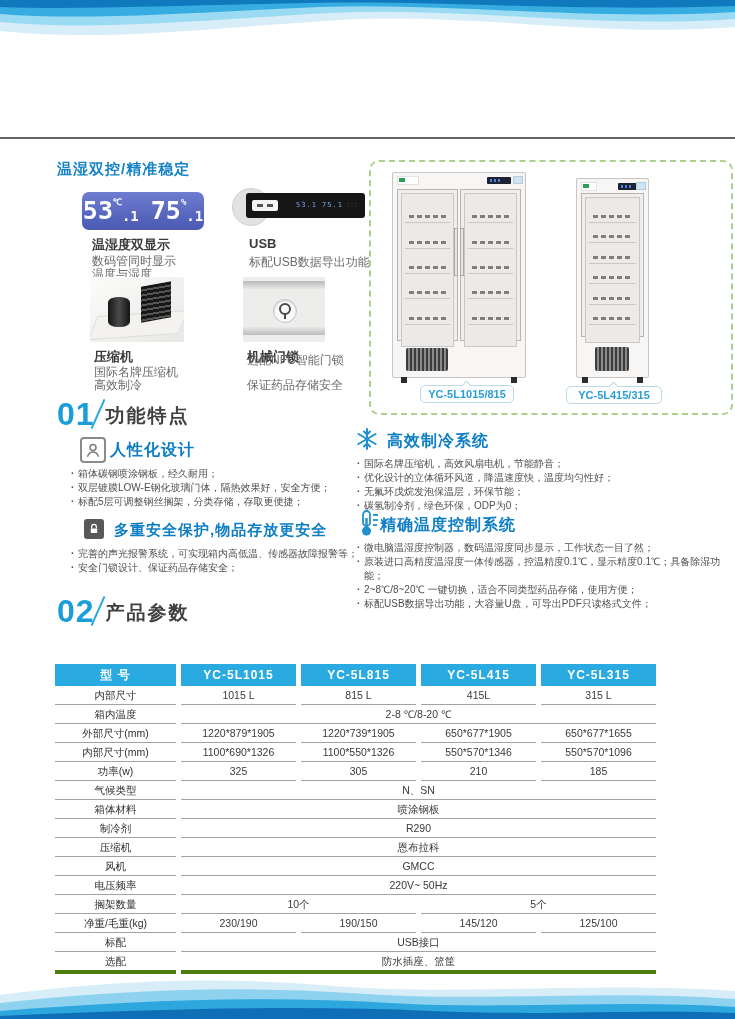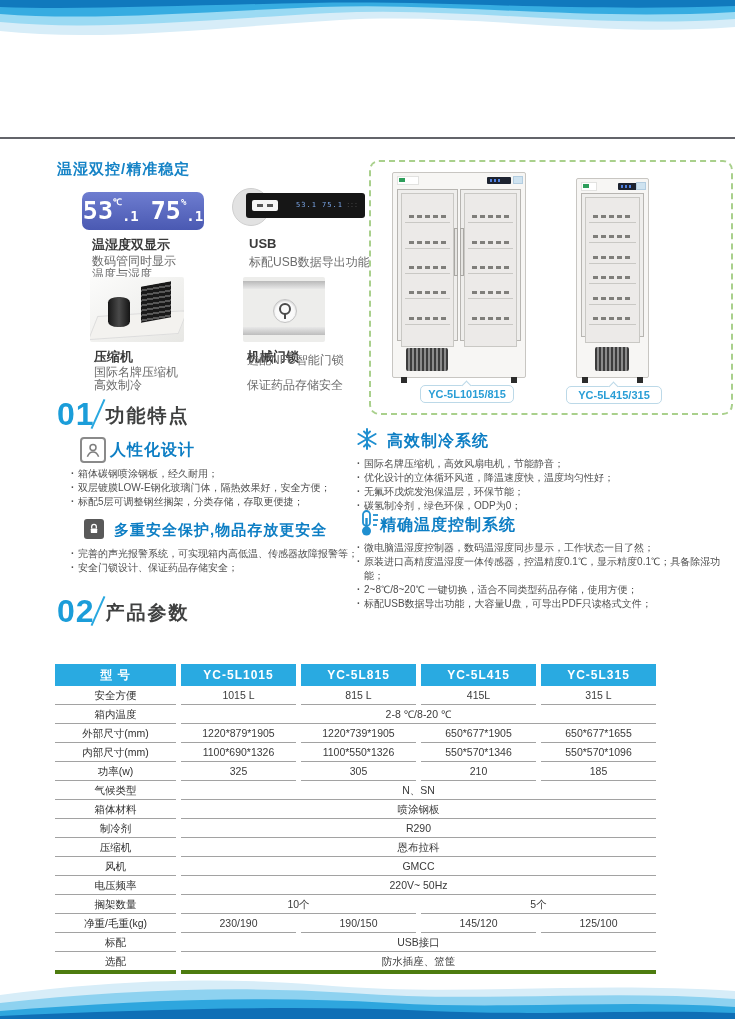--- a/index.html
+++ b/index.html
@@ -314,21 +314,21 @@
 
   <div class="abs specs">
       <div class="trow">
         <div class="hcell">型 号</div>
         <div class="hcell">YC-5L1015</div>
         <div class="hcell">YC-5L815</div>
         <div class="hcell">YC-5L415</div>
         <div class="hcell">YC-5L315</div>
       </div>
       <div class="trow">
-        <div class="cell lbl">安全方便</div>
+        <div class="cell lbl">内部尺寸</div>
         <div class="cell">1015 L</div>
         <div class="cell">815 L</div>
         <div class="cell">415L</div>
         <div class="cell">315 L</div>
       </div>
       <div class="trow">
         <div class="cell lbl">箱内温度</div>
         <div class="cell span4">2-8 ℃/8-20 ℃</div>
       </div>
       <div class="trow">

